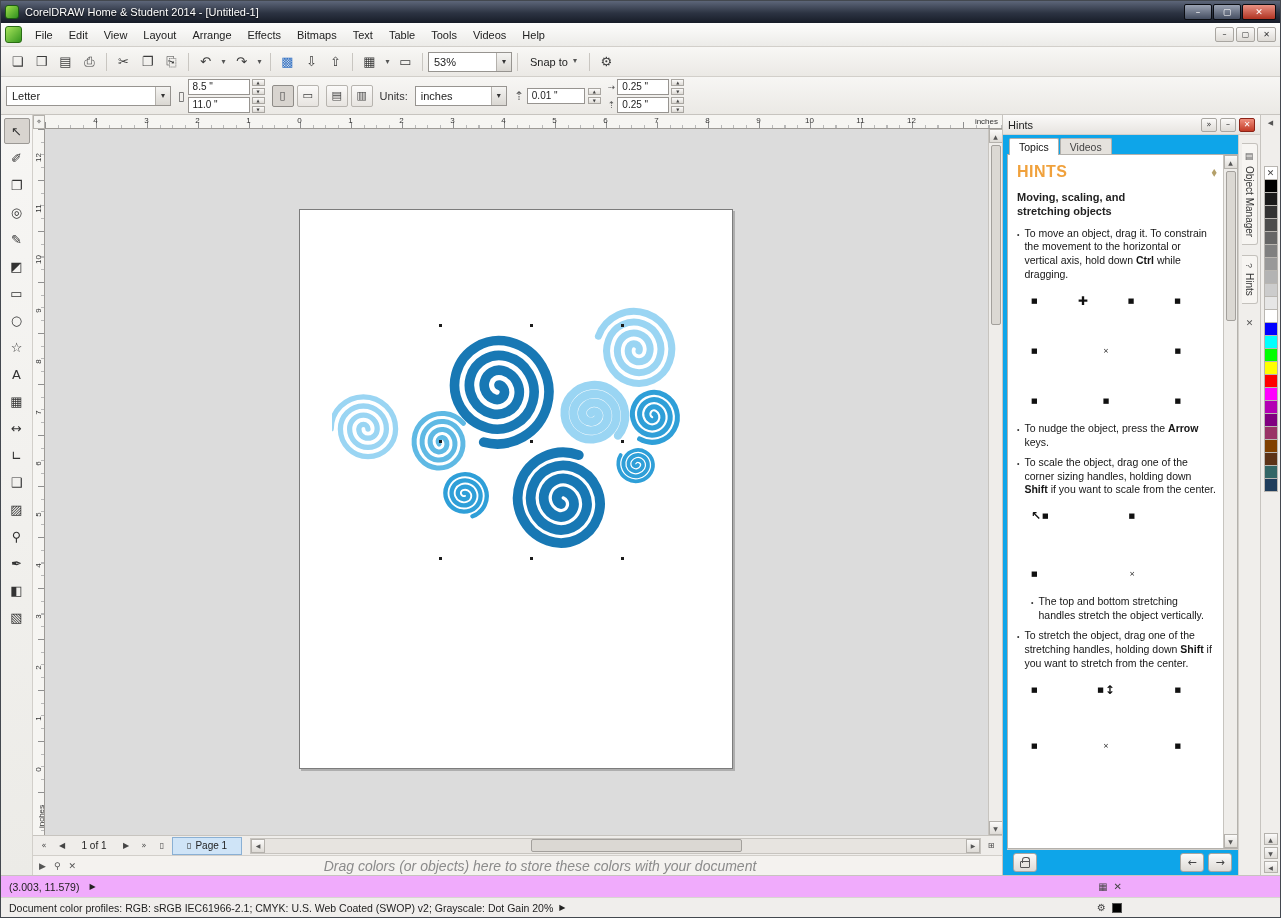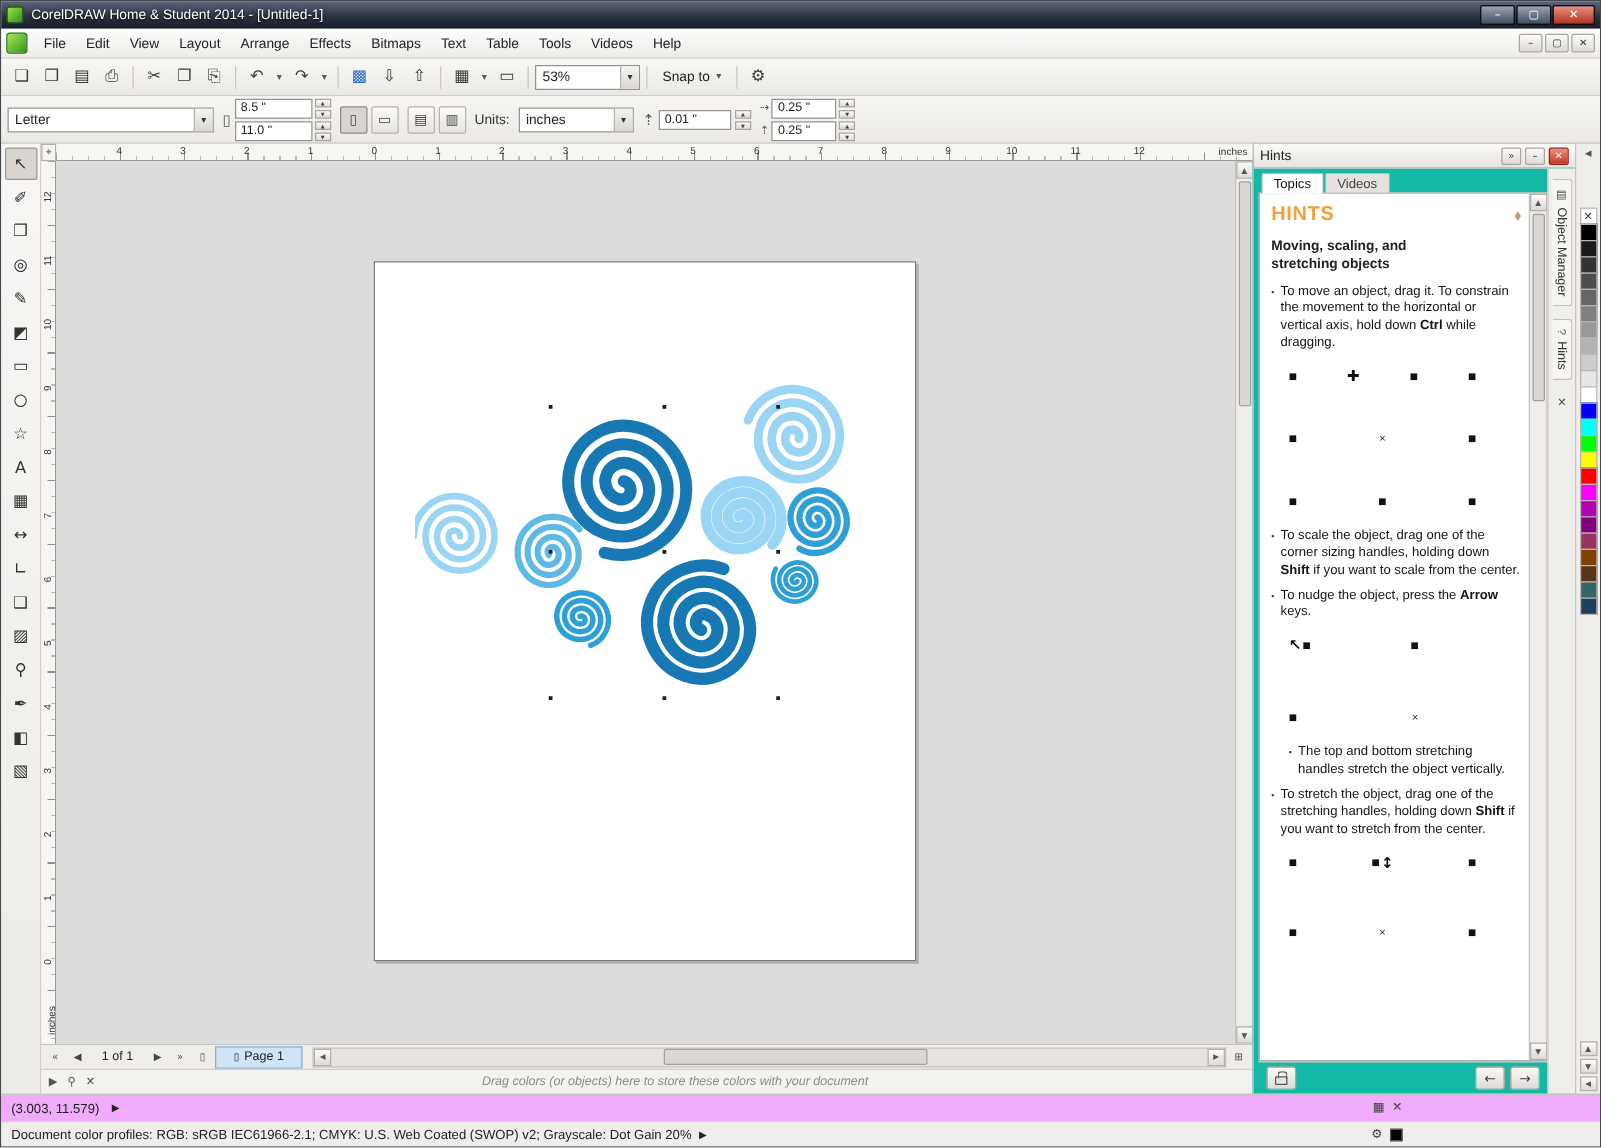--- a/index.html
+++ b/index.html
@@ -88,24 +88,24 @@
   .pg-btn{width:16px;height:16px;display:flex;align-items:center;justify-content:center;font-size:8px;color:#444;border-radius:2px}
   .pg-info{width:44px;text-align:center}
   .page-tab{height:18px;display:flex;align-items:center;gap:4px;padding:0 14px;background:#cfe4f7;border:1px solid #8ab0d4;font-size:10px}
   .hscroll{flex:1;height:16px;margin-left:6px;display:flex;align-items:center;background:#e7e4e0;border:1px solid #c7c4bf}
   .hs-btn{width:14px;height:14px;font-size:6px;display:flex;align-items:center;justify-content:center;color:#555;background:linear-gradient(#fbfaf9,#dedbd6);border:1px solid #b4b1ac}
   .htrack{flex:1;position:relative;height:14px}
   .hthumb{position:absolute;left:38%;width:30%;top:0;height:13px;background:#dbd8d3;border:1px solid #a3a09c;border-radius:2px}
 
   .docpal-row{height:20px;background:#f4f2ef;border-top:1px solid #d2cfca;display:flex;align-items:center;padding:0 6px;gap:8px;flex:0 0 auto}
   .dp-ico{font-size:9px;color:#555}
-  .dp-hint{flex:1;text-align:center;font-style:italic;color:#8b8b8b;font-size:10px}
-
-  
-  .right-dock{width:258px;border-left:1px solid #c7c4bf;background:#14b8a6;display:flex;flex-direction:column;flex:0 0 auto}
+  .dp-hint{flex:1;text-align:center;font-style:italic;color:#8b8b8b;font-size:14px}
+
+  
+  .right-dock{width:258px;border-left:1px solid #c7c4bf;background:#0ea5e9;display:flex;flex-direction:column;flex:0 0 auto}
   .dock-header{height:20px;display:flex;align-items:center;gap:3px;padding:0 5px;background:linear-gradient(#fbfaf9,#e7e4e0);border-bottom:1px solid #d2cfca;font-size:11px}
   .dock-header .dtitle{flex:1}
   .dh-btn{width:16px;height:14px;border:1px solid #a9a6a1;border-radius:2px;background:linear-gradient(#fbfaf9,#dedbd6);font-size:8px;line-height:12px;text-align:center;color:#333}
   .dh-btn.close{background:linear-gradient(#ef8f7d,#c23a26);color:#fff;border-color:#8c2317}
   .dock-body{flex:1;display:flex;min-height:0}
   .hints-main{flex:1;display:flex;flex-direction:column;min-width:0;padding:3px 0 0 4px}
   .hints-tabs{display:flex;gap:1px;padding-left:2px}
   .htab{padding:2px 9px;font-size:10.5px;border:1px solid #b4b1ac;border-bottom:none;border-radius:2px 2px 0 0;background:#e5e2dd;color:#444}
   .htab.active{background:#fff;position:relative;z-index:2;color:#111}
   .hints-frame{flex:1;display:flex;border:1px solid #b4b1ac;background:#fff;min-height:0;margin-top:-1px}
@@ -483,26 +483,26 @@
                 </div>
                 <div class="drow">
                   <span class="hsq">■</span>
                   <span class="hsq">■</span>
                   <span class="hsq">■</span>
                 </div>
               </div>
 
               <div class="bullet">
                 <span class="bdot">•</span>
-                <p><span>To scale the object, drag one of the corner sizing handles, holding down </span><span style="font-weight: bold;">Shift</span><span> if you want to scale from the center.</span></p>
+                <p><span>To nudge the object, press the </span><span style="font-weight: bold;">Arrow</span><span> keys.</span></p>
               </div>
 
               <div class="bullet">
                 <span class="bdot">•</span>
-                <p><span>To nudge the object, press the </span><span style="font-weight: bold;">Arrow</span><span> keys.</span></p>
+                <p><span>To scale the object, drag one of the corner sizing handles, holding down </span><span style="font-weight: bold;">Shift</span><span> if you want to scale from the center.</span></p>
               </div>
 
               <div class="diag narrow">
                 <div class="drow" style="margin-bottom:48px">
                   <span class="pair">
                     <span class="cur">↖</span>
                     <span class="hsq">■</span>
                   </span>
                   <span class="hsq">■</span>
                 </div>

